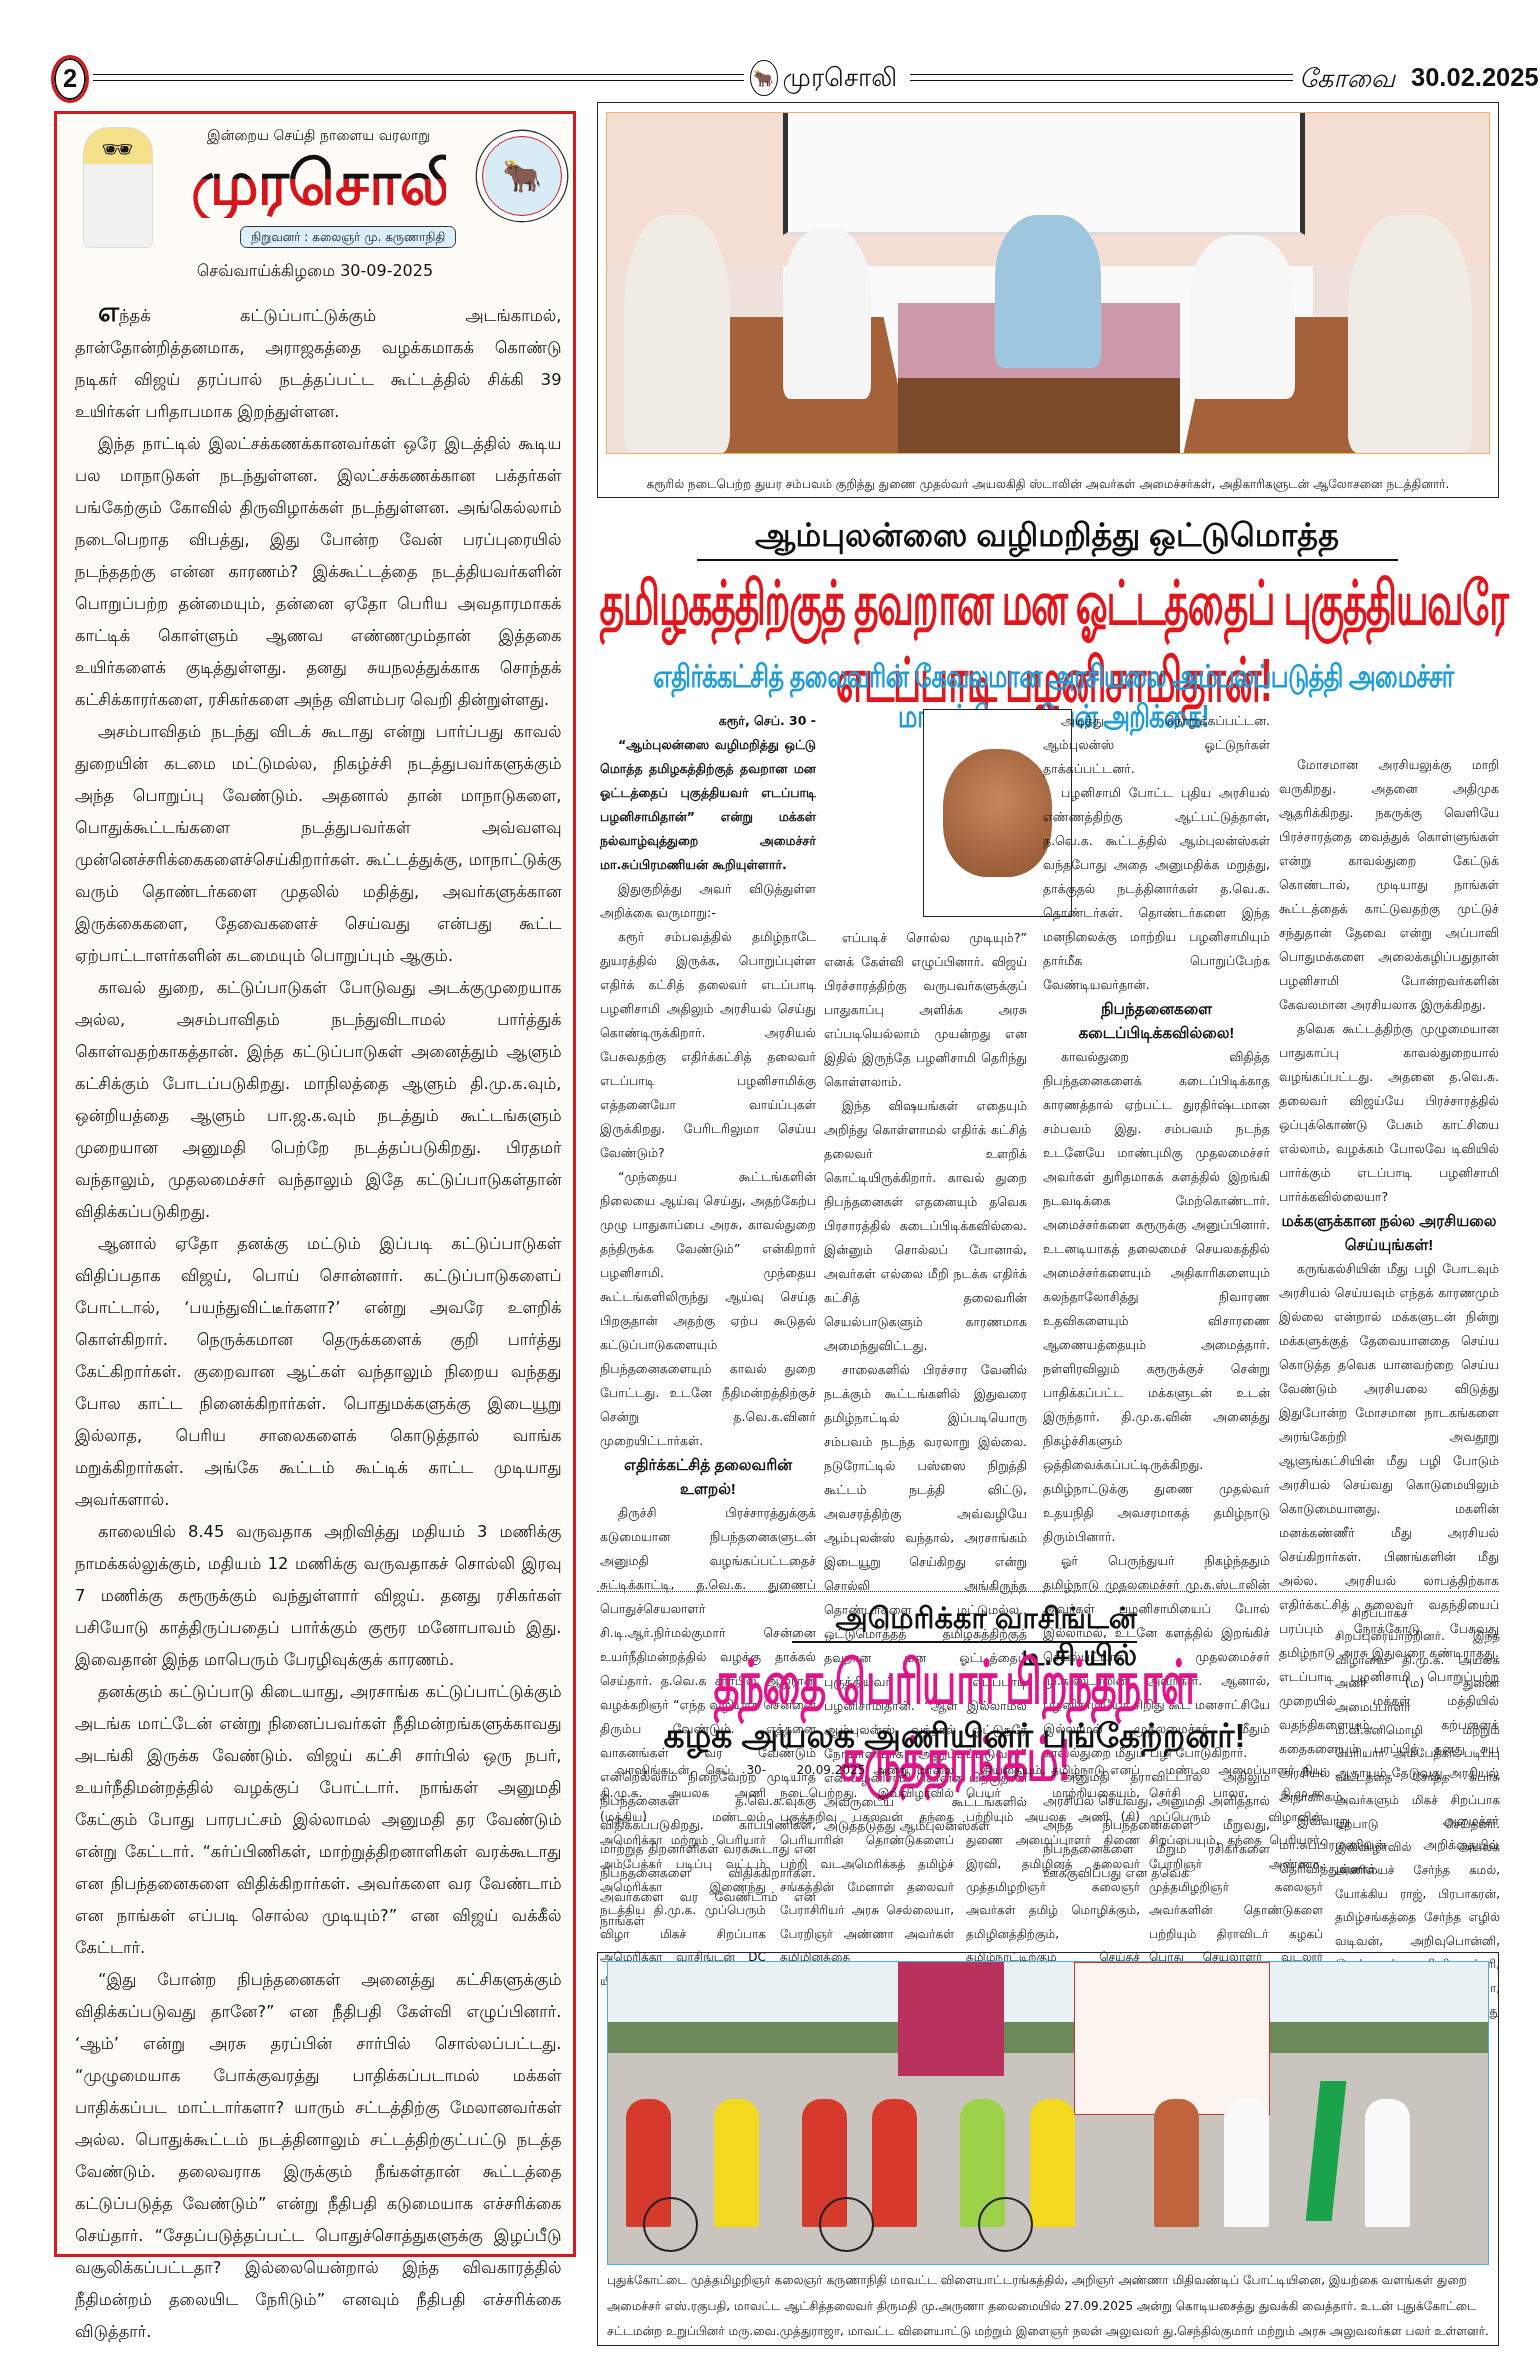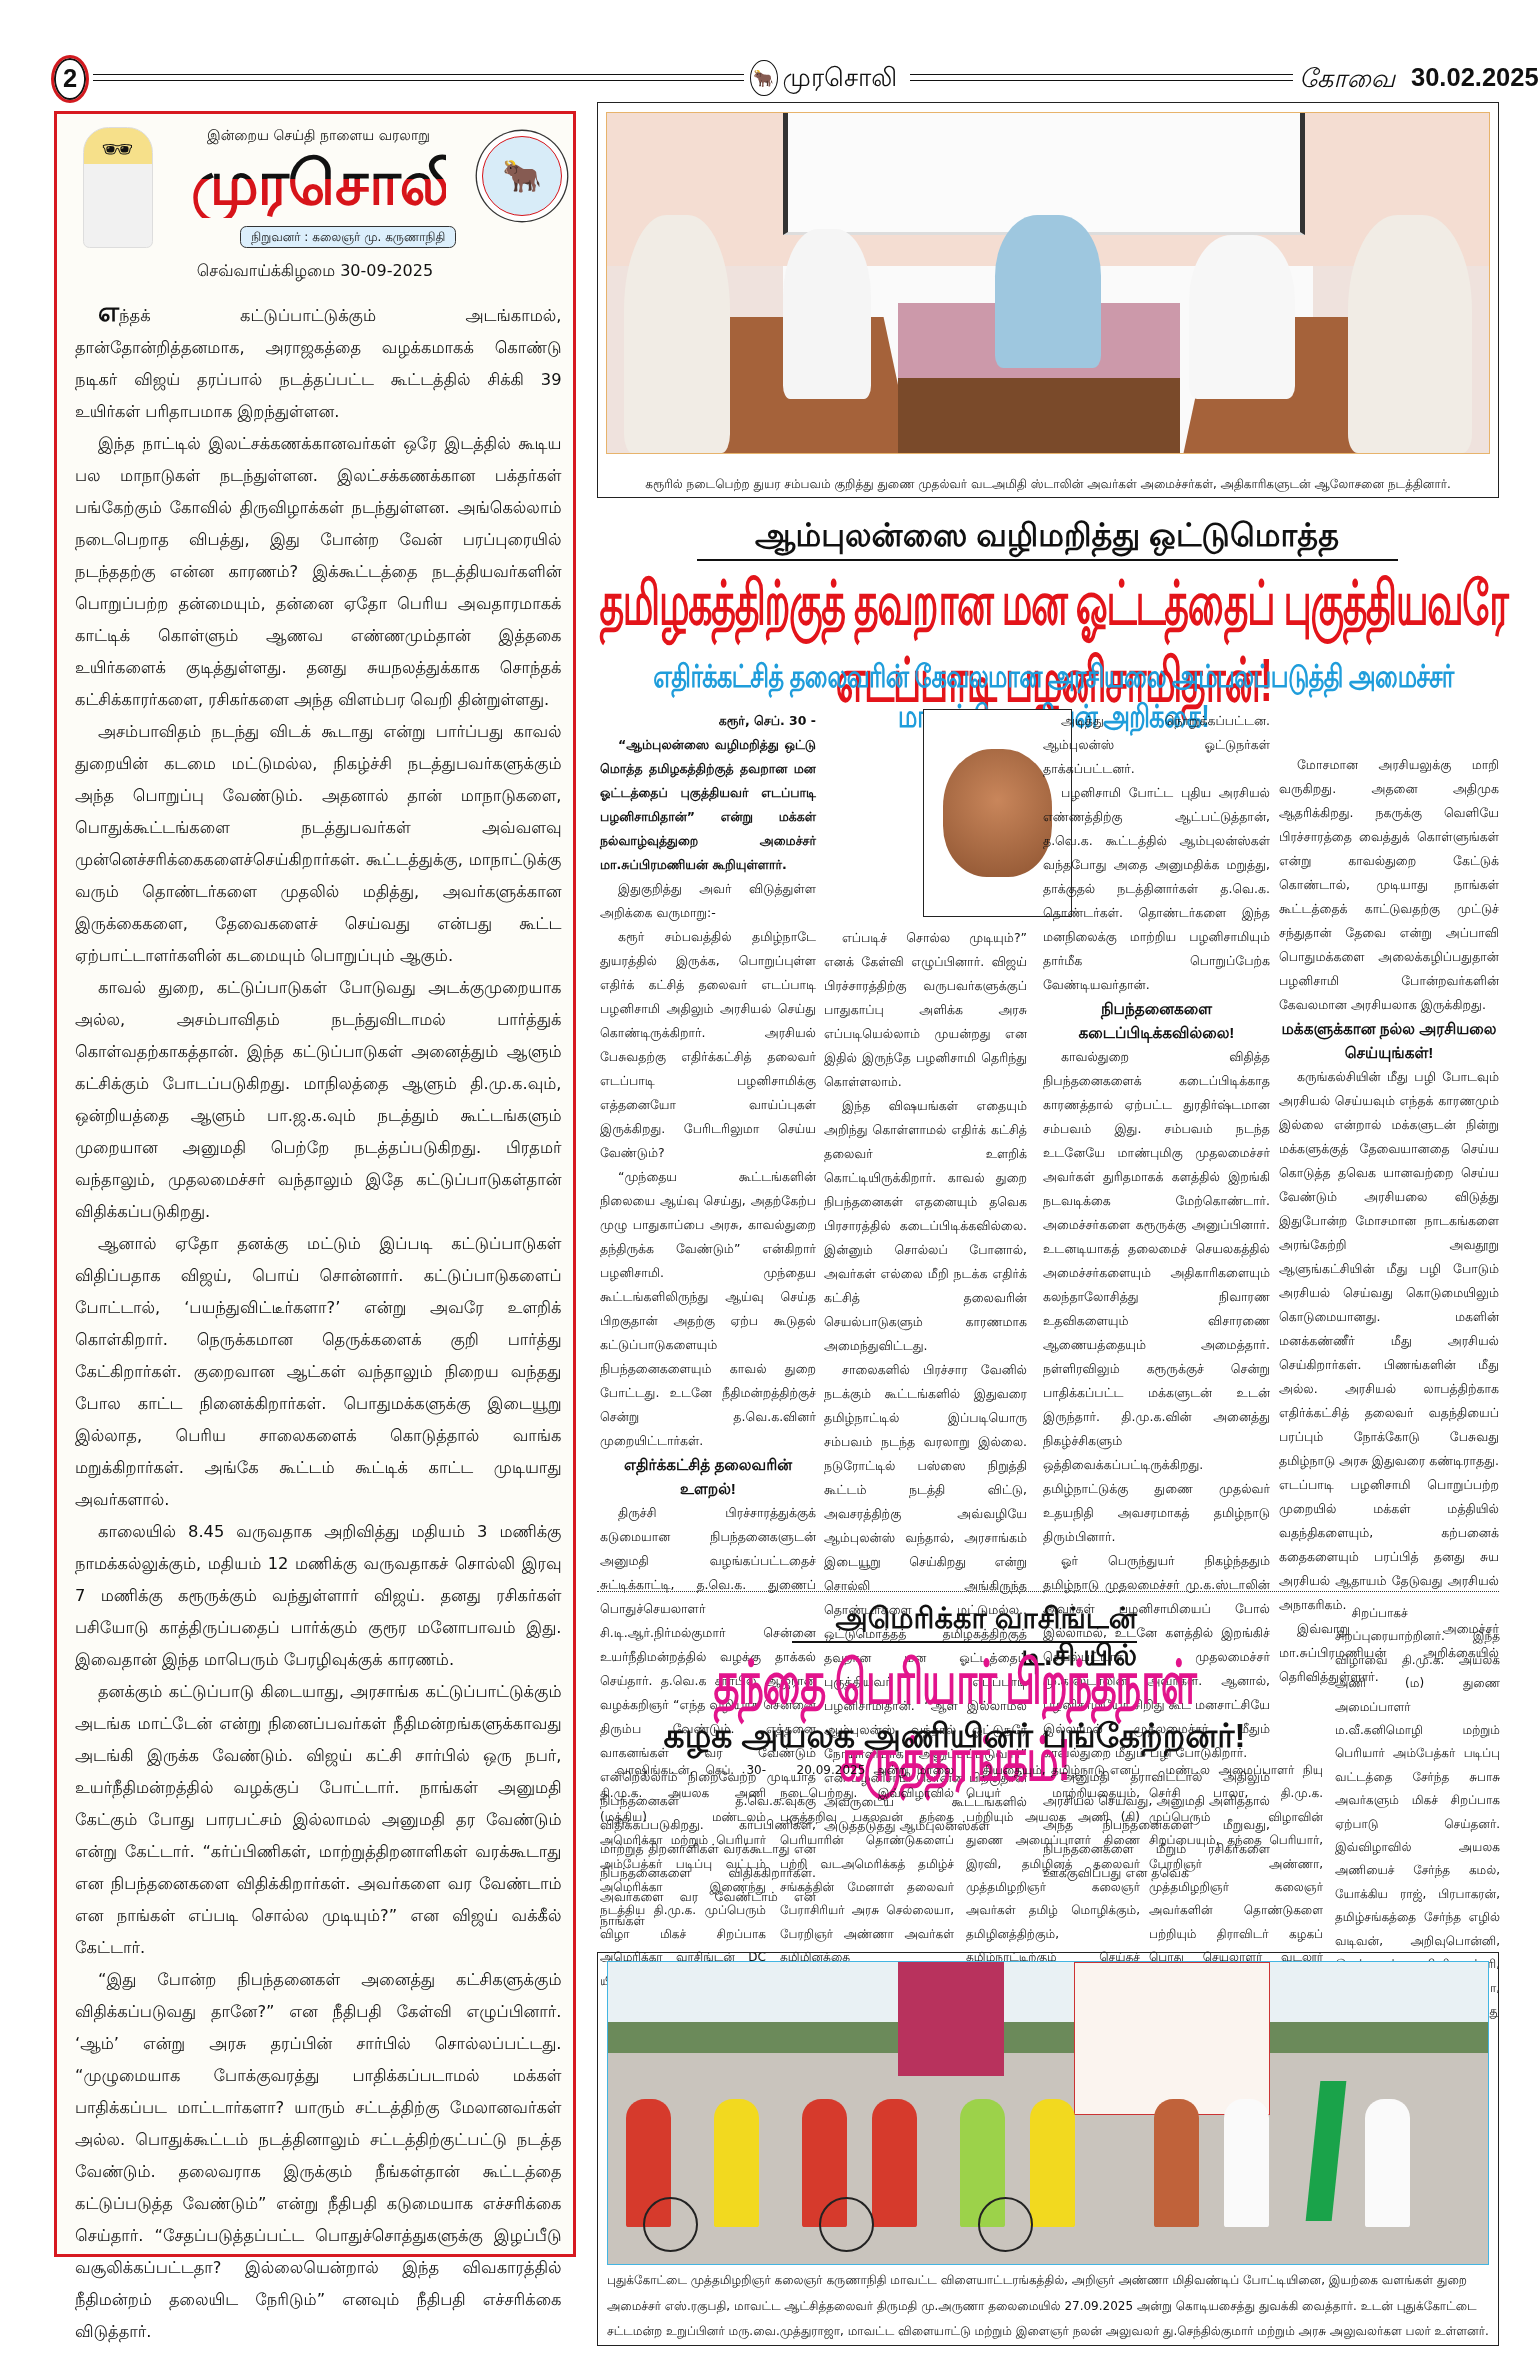--- a/index.html
+++ b/index.html
@@ -113,21 +113,21 @@
     <div class="screen"></div>
     <div class="tableL"></div>
     <div class="tableR"></div>
     <div class="table"></div>
     <div class="person" style="left:44%;top:30%;width:12%;height:45%;background:#9ec7df;"></div>
     <div class="person" style="left:20%;top:34%;width:10%;height:50%;background:#f5f5f5;"></div>
     <div class="person" style="left:66%;top:36%;width:12%;height:48%;background:#f7f7f7;"></div>
     <div class="person" style="left:2%;top:30%;width:12%;height:70%;background:#f1ece5;"></div>
     <div class="person" style="left:84%;top:30%;width:14%;height:70%;background:#f1ece5;"></div>
   </div>
-  <div class="cap">கரூரில் நடைபெற்ற துயர சம்பவம் குறித்து துணை முதல்வர் வடஅமிதி ஸ்டாலின் அவர்கள் அமைச்சர்கள், அதிகாரிகளுடன் ஆலோசனை நடத்தினார்.</div>
+  <div class="cap">கரூரில் நடைபெற்ற துயர சம்பவம் குறித்து துணை முதல்வர் அயலகிதி ஸ்டாலின் அவர்கள் அமைச்சர்கள், அதிகாரிகளுடன் ஆலோசனை நடத்தினார்.</div>
 </div>
 
 <div class="kicker">ஆம்புலன்ஸை வழிமறித்து ஒட்டுமொத்த</div>
 <div class="kicker-rule"></div>
 <div class="main-head">தமிழகத்திற்குத் தவறான மன ஓட்டத்தைப் புகுத்தியவரே எடப்பாடி பழனிசாமிதான்!</div>
 <div class="sub-head">எதிர்க்கட்சித் தலைவரின் கேவலமான அரசியலை அம்பலப்படுத்தி அமைச்சர் மா.சுப்பிரமணியன் அறிக்கை!</div>
 
 <div class="col" style="left:600px;top:709px;width:216px;">
   <p class="b" style="text-align:right;">கரூர், செப். 30 -</p>
   <div id="a1c1">
@@ -150,20 +150,21 @@
 <div class="col" style="left:1043px;top:709px;width:227px;" id="a1c3">
     <p>அடித்து நொறுக்கப்பட்டன. ஆம்புலன்ஸ் ஓட்டுநர்கள் தாக்கப்பட்டனர்.</p>
     <p>பழனிசாமி போட்ட புதிய அரசியல் எண்ணத்திற்கு ஆட்பட்டுத்தான், த.வெ.க. கூட்டத்தில் ஆம்புலன்ஸ்கள் வந்தபோது அதை அனுமதிக்க மறுத்து, தாக்குதல் நடத்தினார்கள் த.வெ.க. தொண்டர்கள். தொண்டர்களை இந்த மனநிலைக்கு மாற்றிய பழனிசாமியும் தார்மீக பொறுப்பேற்க வேண்டியவர்தான்.</p>
     <p class="sh">நிபந்தனைகளை கடைப்பிடிக்கவில்லை!</p>
     <p>காவல்துறை விதித்த நிபந்தனைகளைக் கடைப்பிடிக்காத காரணத்தால் ஏற்பட்ட துரதிர்ஷ்டமான சம்பவம் இது. சம்பவம் நடந்த உடனேயே மாண்புமிகு முதலமைச்சர் அவர்கள் துரிதமாகக் களத்தில் இறங்கி நடவடிக்கை மேற்கொண்டார். அமைச்சர்களை கரூருக்கு அனுப்பினார். உடனடியாகத் தலைமைச் செயலகத்தில் அமைச்சர்களையும் அதிகாரிகளையும் கலந்தாலோசித்து நிவாரண உதவிகளையும் விசாரணை ஆணையத்தையும் அமைத்தார். நள்ளிரவிலும் கரூருக்குச் சென்று பாதிக்கப்பட்ட மக்களுடன் உடன் இருந்தார். தி.மு.க.வின் அனைத்து நிகழ்ச்சிகளும் ஒத்திவைக்கப்பட்டிருக்கிறது. தமிழ்நாட்டுக்கு துணை முதல்வர் உதயநிதி அவசரமாகத் தமிழ்நாடு திரும்பினார்.</p>
     <p>ஓர் பெருந்துயர் நிகழ்ந்ததும் தமிழ்நாடு முதலமைச்சர் மு.க.ஸ்டாலின் அவர்கள் பழனிசாமியைப் போல் இல்லாமல், உடனே களத்தில் இறங்கிச் செயல்பட்டார் முதலமைச்சர் மு.க.ஸ்டாலின் அவர்கள். ஆனால், பழனிசாமியோ சிறிது கூட மனசாட்சியே இல்லாமல் முதலமைச்சர் மீதும் காவல்துறை மீதும் பழி போடுகிறார்.</p>
     <p>அனுமதி தராவிட்டால் அதிலும் அரசியல் செய்வது, அனுமதி அளித்தால் அந்த நிபந்தனைகளை மீறுவது, நிபந்தனைகளை மீறும் ரசிகர்களை ஊக்குவிப்பது என தவெக</p>
   </div>
 <div class="col" style="left:1279px;top:709px;width:220px;margin-top:44px;" id="a1c4">
     <p>மோசமான அரசியலுக்கு மாறி வருகிறது. அதனை அதிமுக ஆதரிக்கிறது. நகருக்கு வெளியே பிரச்சாரத்தை வைத்துக் கொள்ளுங்கள் என்று காவல்துறை கேட்டுக் கொண்டால், முடியாது நாங்கள் கூட்டத்தைக் காட்டுவதற்கு முட்டுச் சந்துதான் தேவை என்று அப்பாவி பொதுமக்களை அலைக்கழிப்பதுதான் பழனிசாமி போன்றவர்களின் கேவலமான அரசியலாக இருக்கிறது.</p>
+    <p>தவெக கூட்டத்திற்கு முழுமையான பாதுகாப்பு காவல்துறையால் வழங்கப்பட்டது. அதனை த.வெ.க. தலைவர் விஜய்யே பிரச்சாரத்தில் ஒப்புக்கொண்டு பேசும் காட்சியை எல்லாம், வழக்கம் போலவே டிவியில் பார்க்கும் எடப்பாடி பழனிசாமி பார்க்கவில்லையா?</p>
     <p class="sh">மக்களுக்கான நல்ல அரசியலை செய்யுங்கள்!</p>
     <p>கருங்கல்சியின் மீது பழி போடவும் அரசியல் செய்யவும் எந்தக் காரணமும் இல்லை என்றால் மக்களுடன் நின்று மக்களுக்குத் தேவையானதை செய்ய கொடுத்த தவெக யானவற்றை செய்ய வேண்டும் அரசியலை விடுத்து இதுபோன்ற மோசமான நாடகங்களை அரங்கேற்றி அவதூறு ஆளுங்கட்சியின் மீது பழி போடும் அரசியல் செய்வது கொடுமையிலும் கொடுமையானது. மகளின் மனக்கண்ணீர் மீது அரசியல் செய்கிறார்கள். பிணங்களின் மீது அல்ல. அரசியல் லாபத்திற்காக எதிர்க்கட்சித் தலைவர் வதந்தியைப் பரப்பும் நோக்கோடு பேசுவது தமிழ்நாடு அரசு இதுவரை கண்டிராதது. எடப்பாடி பழனிசாமி பொறுப்பற்ற முறையில் மக்கள் மத்தியில் வதந்திகளையும், கற்பனைக் கதைகளையும் பரப்பித் தனது சுய அரசியல் ஆதாயம் தேடுவது அரசியல் அநாகரிகம்.</p>
     <p>இவ்வாறு அமைச்சர் மா.சுப்பிரமணியன் அறிக்கையில் தெரிவித்துள்ளார்.</p>
   </div>
 
 <div class="divider"></div>
 
 <div class="k2">அமெரிக்கா வாசிங்டன் டி.சி.யில்</div>
 <div class="k2-rule"></div>
 <div class="head2">தந்தை பெரியார் பிறந்தநாள் கருத்தரங்கம்!</div>

